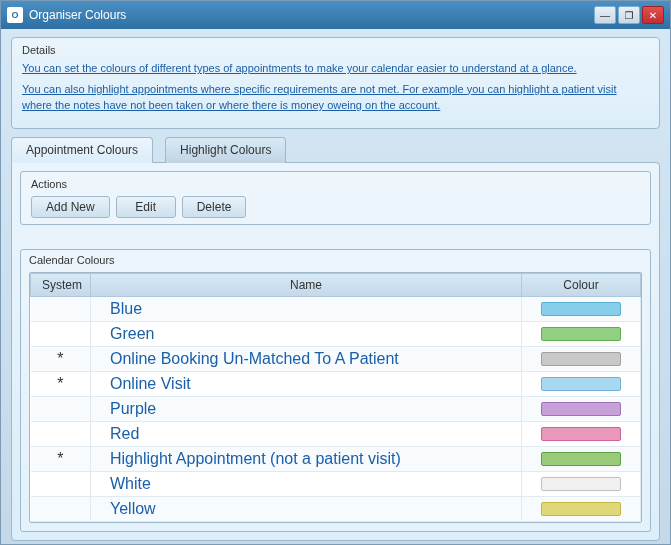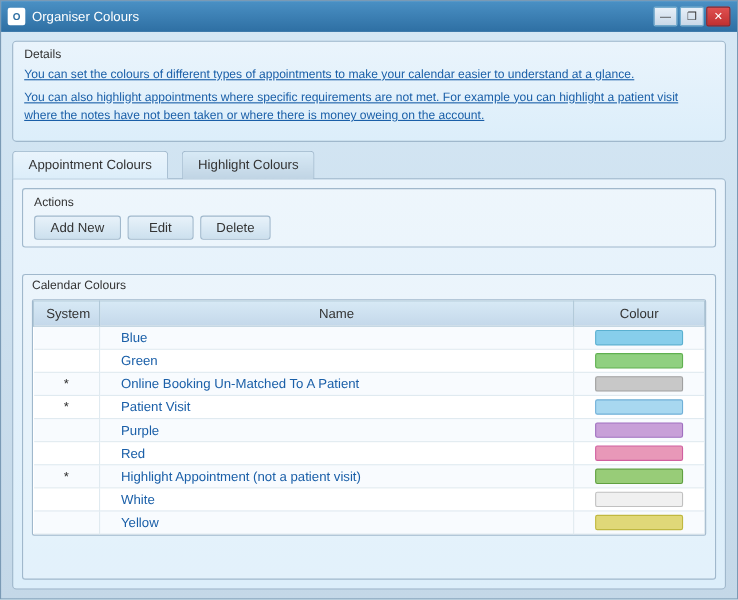--- a/index.html
+++ b/index.html
@@ -227,21 +227,21 @@
     }
 
     th.system-col { width: 60px; text-align: right; }
     th.name-col { width: auto; text-align: center; }
     th.colour-col { width: 100px; }
 
     td {
       border-bottom: 1px solid #e0eaf0;
       border-right: 1px solid #e0eaf0;
       padding: 3px 19px;
-      font-size: 12px;
+      font-size: 16px;
       color: #1a5fa8;
       vertical-align: middle;
     }
 
     td.system-cell {
       text-align: center;
       color: #333;
     }
 
     td.colour-cell {
@@ -337,21 +337,21 @@
                   </tr>
                   <tr>
                     <td class="system-cell">*</td>
                     <td>Online Booking Un-Matched To A Patient</td>
                     <td class="colour-cell">
                       <div class="colour-swatch" style="background-color: rgb(200, 200, 200); border-color: rgb(160, 160, 160);"></div>
                     </td>
                   </tr>
                   <tr>
                     <td class="system-cell">*</td>
-                    <td>Patient Visit</td>
+                    <td>Online Visit</td>
                     <td class="colour-cell">
                       <div class="colour-swatch" style="background-color: rgb(168, 216, 240); border-color: rgb(112, 176, 216);"></div>
                     </td>
                   </tr>
                   <tr>
                     <td class="system-cell"></td>
                     <td>Purple</td>
                     <td class="colour-cell">
                       <div class="colour-swatch" style="background-color: rgb(200, 160, 216); border-color: rgb(160, 112, 192);"></div>
                     </td>

